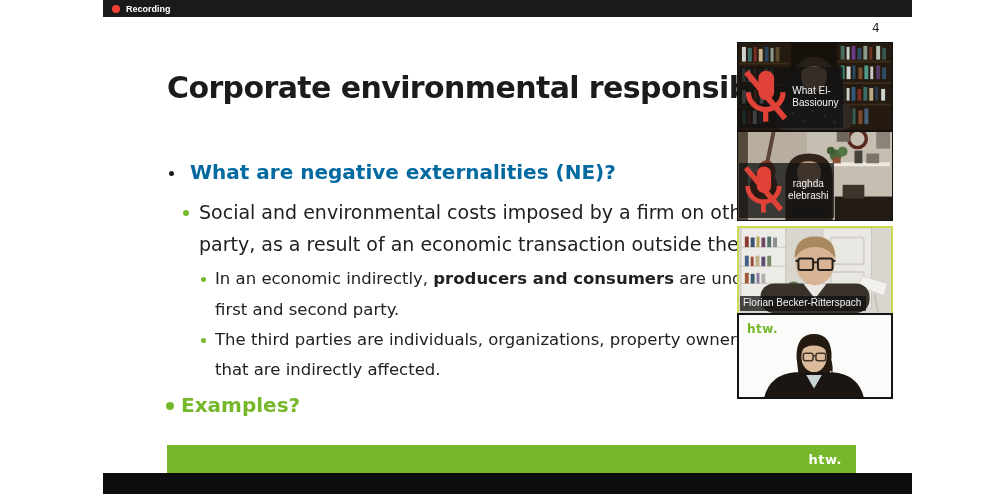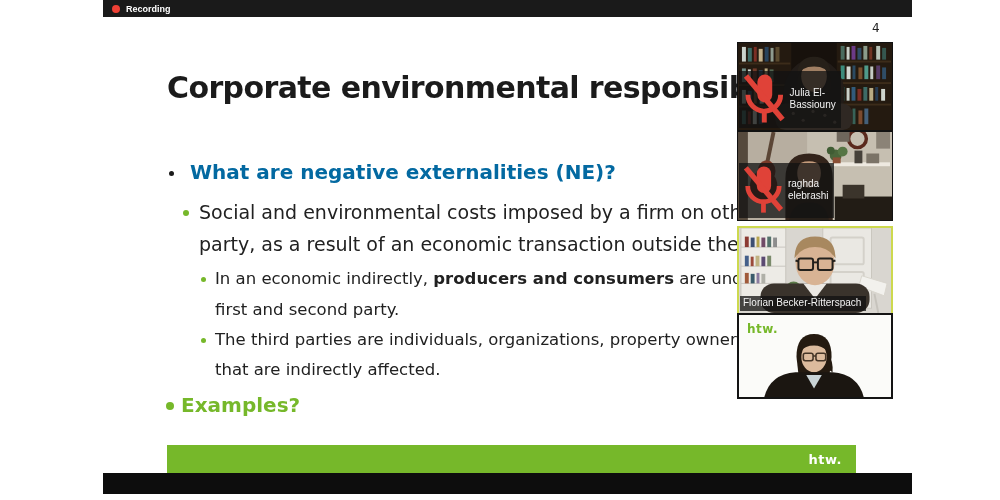--- a/index.html
+++ b/index.html
@@ -36,21 +36,21 @@
               display:flex;align-items:center;justify-content:flex-end;padding-right:14px;box-sizing:border-box;}
   .footer-logo{color:#ffffff;font-weight:bold;font-size:13px;letter-spacing:0.5px;}
   .bottom-bar{position:absolute;left:103px;top:473px;width:815px;height:21px;background:#0d0d0d;}
 
   
   .video-panel{position:absolute;left:737px;top:42px;width:156px;z-index:10;}
   .tile{position:absolute;left:0;width:156px;box-sizing:border-box;border:1px solid #111111;
         overflow:hidden;background:#000;}
   .tile svg{display:block;width:100%;height:100%;}
   .tile-1{top:0;height:89px;}
-  .tile-2{top:89px;height:90px;}
+  .tile-2{top:89px;height:90px;text-align:center;}
   .tile-3{top:184px;height:89px;border:2px solid #cdd94e;}
   .tile-4{top:271px;height:86px;border:2px solid #141414;}
   .name-label{position:absolute;left:1px;bottom:2px;display:flex;align-items:center;gap:3px;
               background:rgba(18,18,18,0.75);color:#f3f3f3;font-size:10px;
               font-family:"Liberation Sans",sans-serif;padding:1px 5px 2px 3px;line-height:1.2;}
   .mic-icon{display:inline-block;}
   .video-logo{position:absolute;left:8px;top:7px;color:#76b82a;font-weight:bold;font-size:12px;
               letter-spacing:0.5px;}
 </style>
 </head>
@@ -173,21 +173,21 @@
           <path d="M91 30 Q91 44 86 52 L94 48 Q95 36 91 30 Z" fill="#262019"></path>
         </g>
       </svg>
       <div class="name-label">
         <svg class="mic-icon" width="9" height="11" viewBox="0 0 9 11">
           <rect x="3.1" y="0.5" width="3" height="5.6" rx="1.5" fill="#e04238"></rect>
           <path d="M1.2 4.6 a3.3 3.3 0 0 0 6.6 0" stroke="#e04238" fill="none" stroke-width="1"></path>
           <line x1="4.5" y1="8" x2="4.5" y2="10.2" stroke="#e04238" stroke-width="1"></line>
           <line x1="0.8" y1="0.8" x2="8.2" y2="9.6" stroke="#e04238" stroke-width="1.1"></line>
         </svg>
-        <span>Julia El-Bassiouny</span>
+        <span>What El-Bassiouny</span>
       </div>
     </div>
 
     <div class="tile tile-2">
       <svg viewBox="0 0 156 90" preserveAspectRatio="none">
         <rect width="156" height="90" fill="#b7aea0"></rect>
         <rect x="70" y="0" width="86" height="90" fill="#c6bfb1"></rect>
         <rect x="0" y="0" width="10" height="90" fill="#55493c"></rect>
         <g>
           <line x1="36" y1="0" x2="27" y2="44" stroke="#5b4636" stroke-width="4"></line>

